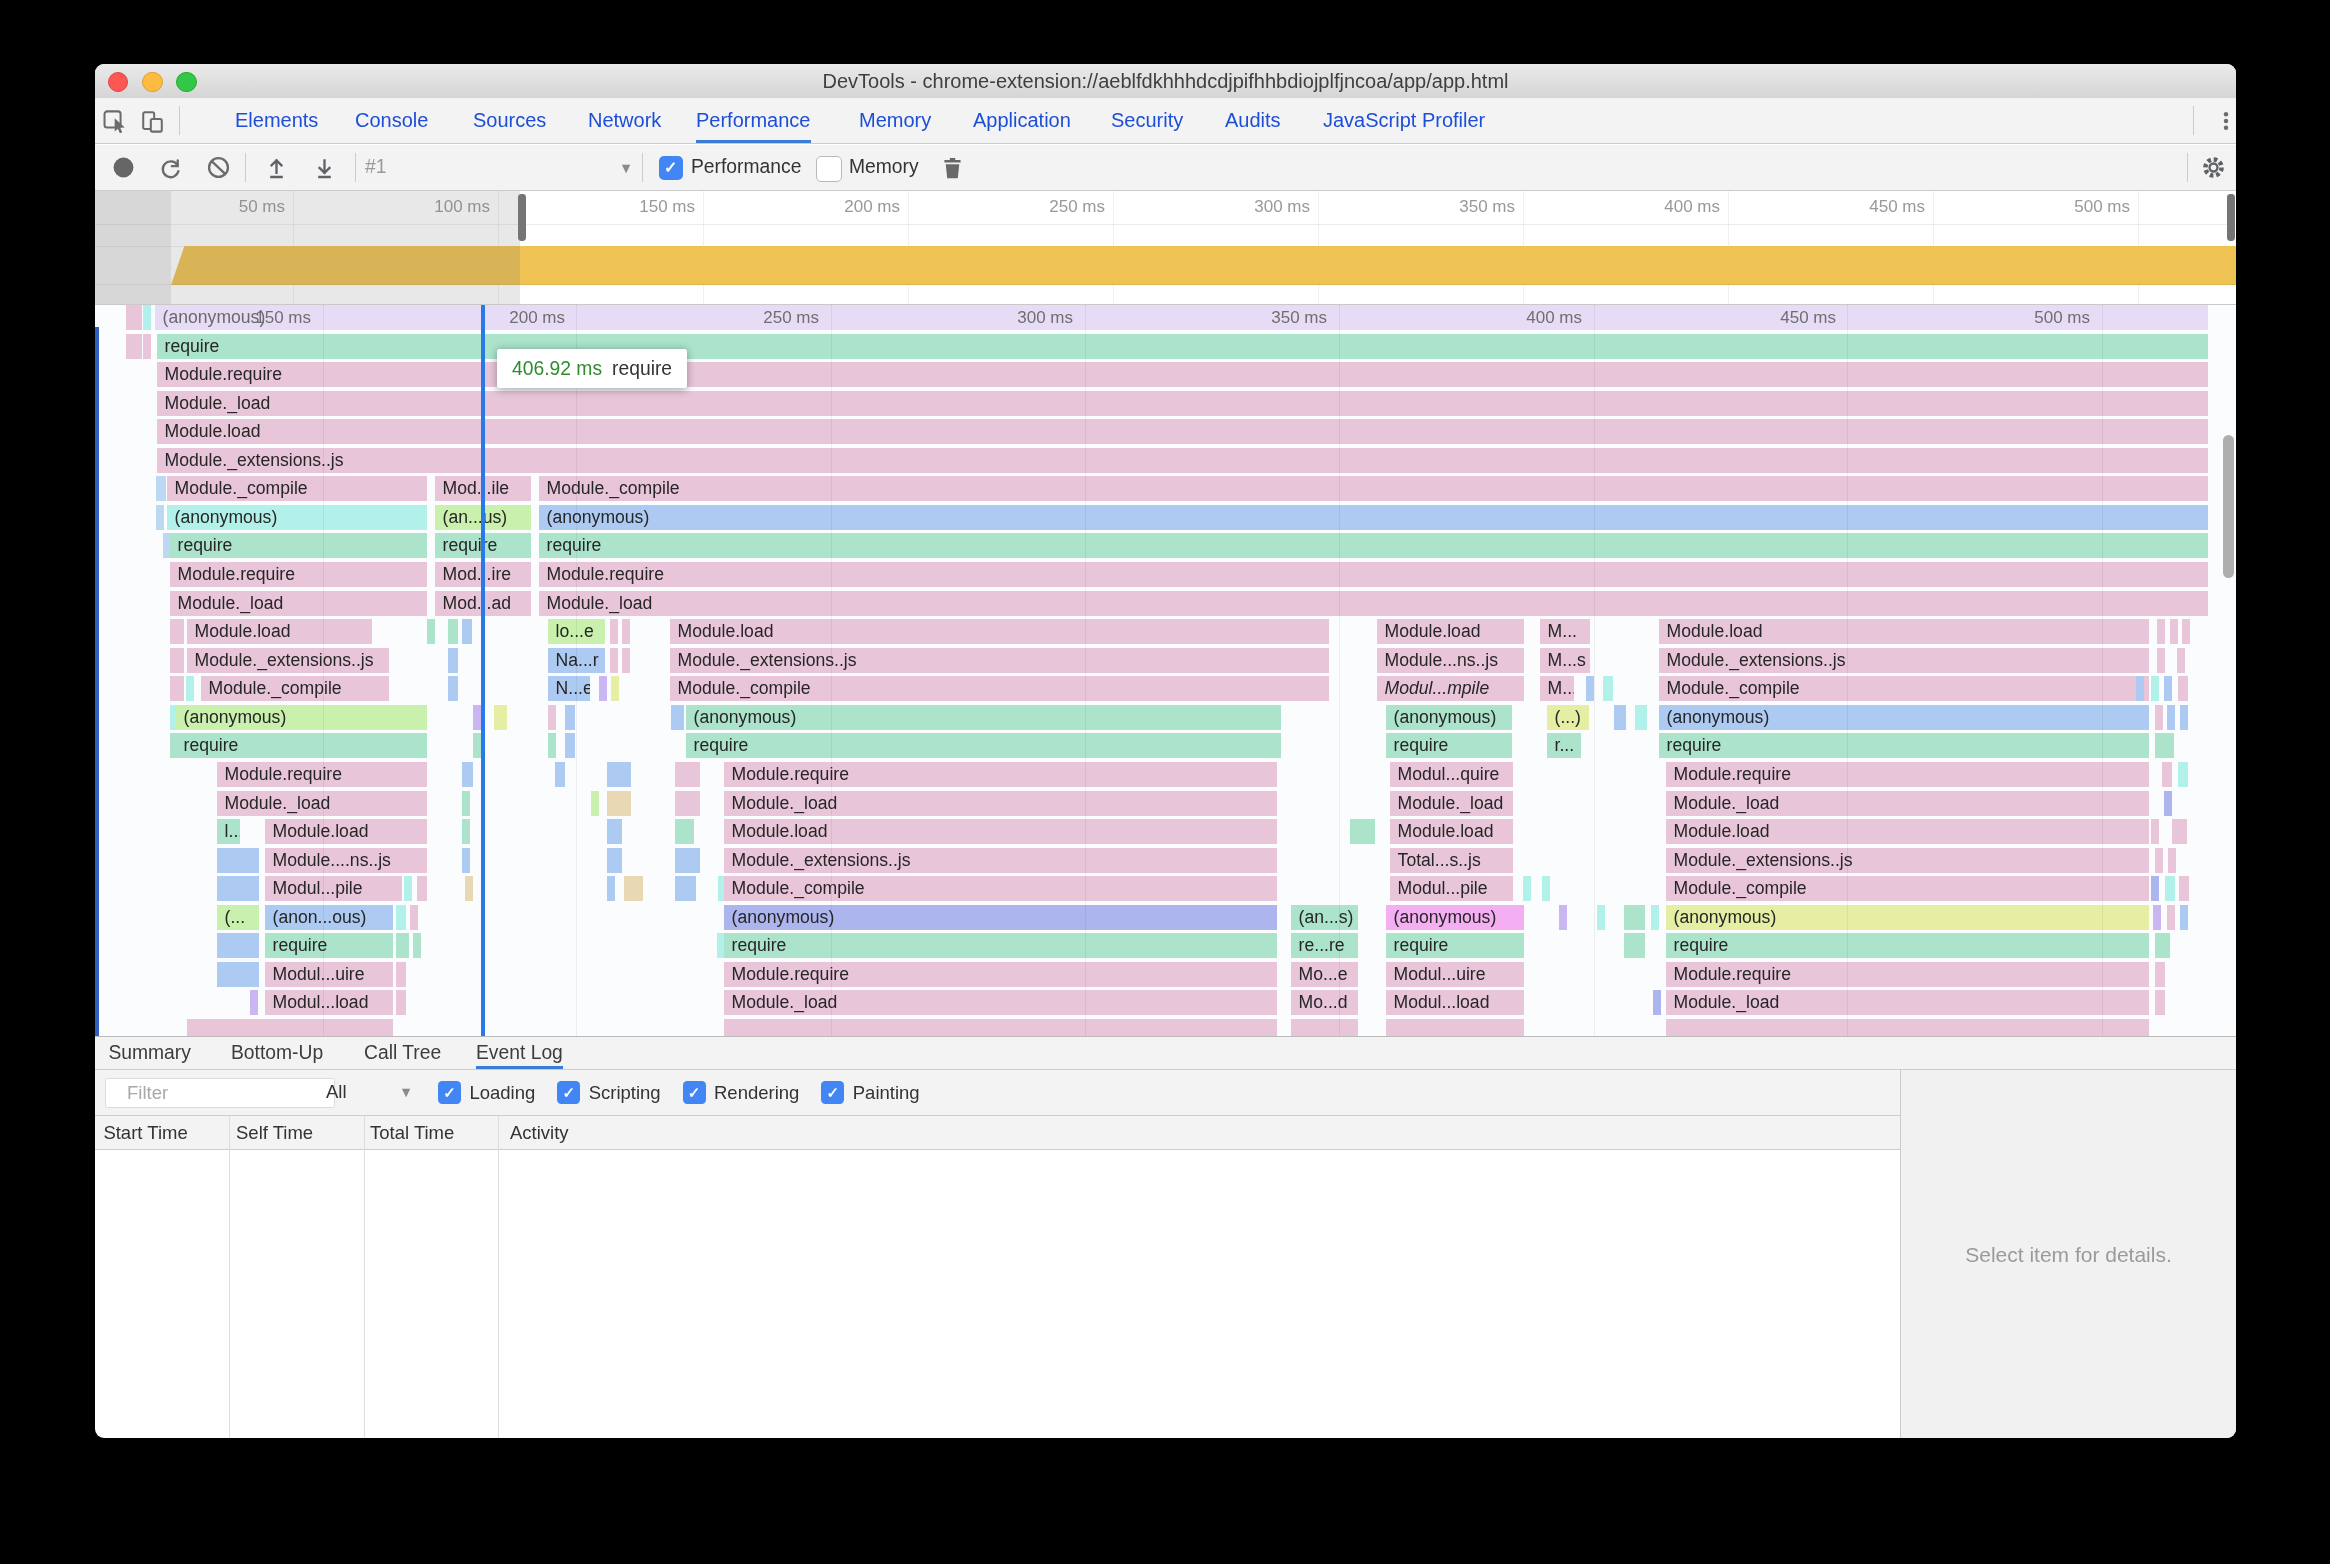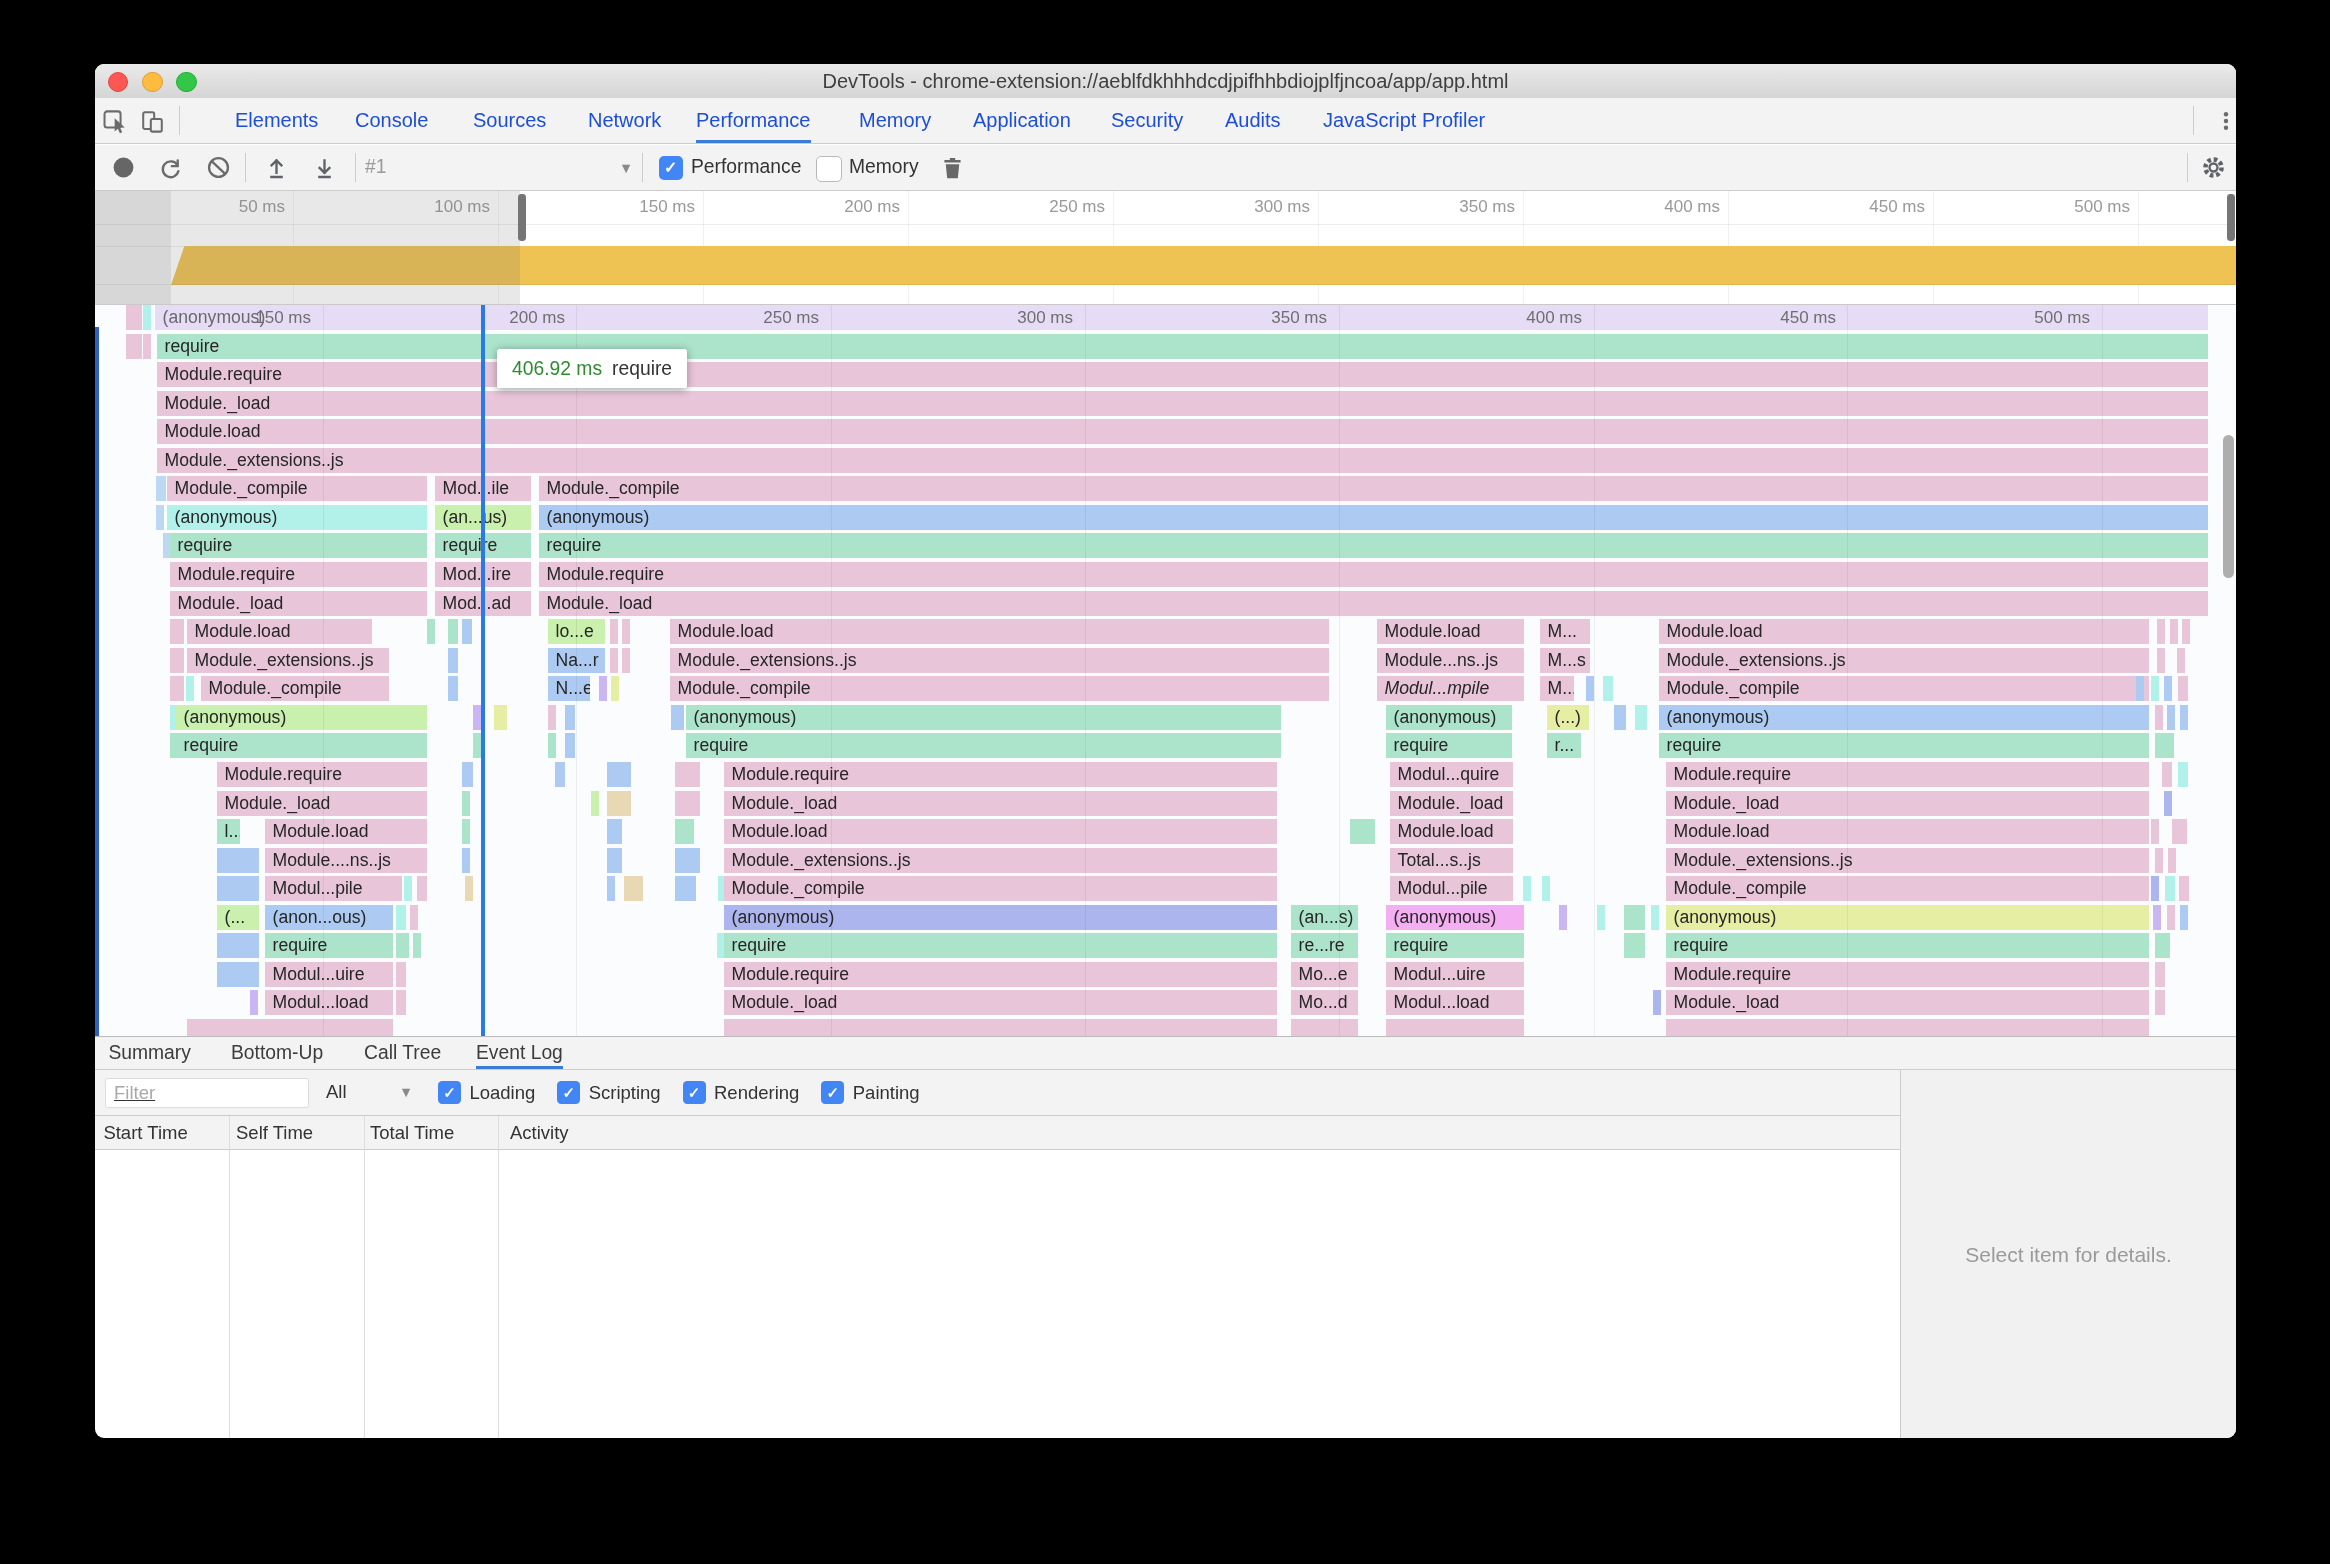--- a/index.html
+++ b/index.html
@@ -55,21 +55,21 @@
   .tooltip .time{color:#2e8b2e;}
   .tooltip .fn{color:#333;margin-left:10px;}
   .fscroll{position:absolute;left:2128px;top:130px;width:11px;height:143px;background:#aeaeae;
     border-radius:5.9px;z-index:8;}
   
   .btabs{position:absolute;left:0;top:973px;width:100%;height:32px;background:#f3f3f3;border-bottom:0.8px solid #ccc;}
   .btab{position:absolute;top:0;height:32px;line-height:32px;font-size:19.3px;color:#3c3c3c;}
   .btab.active{border-bottom:3.4px solid #3b7cd6;height:28.6px;}
   .filterrow{position:absolute;left:0;top:1006px;width:1805px;height:45px;background:#f3f3f3;border-bottom:0.8px solid #ccc;}
   .filter-input{position:absolute;left:10px;top:7.6px;width:186px;height:28.6px;border:0.8px solid #dcdcdc;
-    border-radius:2.5px;font-size:18.5px;padding:0 8px;color:#333;font-family:"Liberation Sans",sans-serif;text-decoration:underline;}
+    border-radius:2.5px;font-size:18.5px;padding:0 21px;color:#333;font-family:"Liberation Sans",sans-serif;}
   .filter-input::placeholder{color:#a8a8a8;}
   .fchecks{position:absolute;left:343px;top:0;height:45px;display:flex;align-items:center;gap:22px;}
   .fitem{display:flex;align-items:center;gap:8.4px;}
   .fbox{width:23px;height:23px;border-radius:4.2px;background:#4285f4;color:#fff;text-align:center;
     line-height:23px;font-size:15px;font-weight:bold;}
   .flabel{font-size:18.5px;color:#333;}
   .ghead{position:absolute;left:0;top:1052px;width:1805px;height:34px;background:#f3f3f3;
     border-bottom:0.8px solid #ccc;box-sizing:border-box;}
   .gcell{position:absolute;top:0;height:34px;line-height:34px;font-size:18.5px;color:#333;}
   .colline{position:absolute;top:1052px;width:0.8px;height:323px;background:#ddd;}

